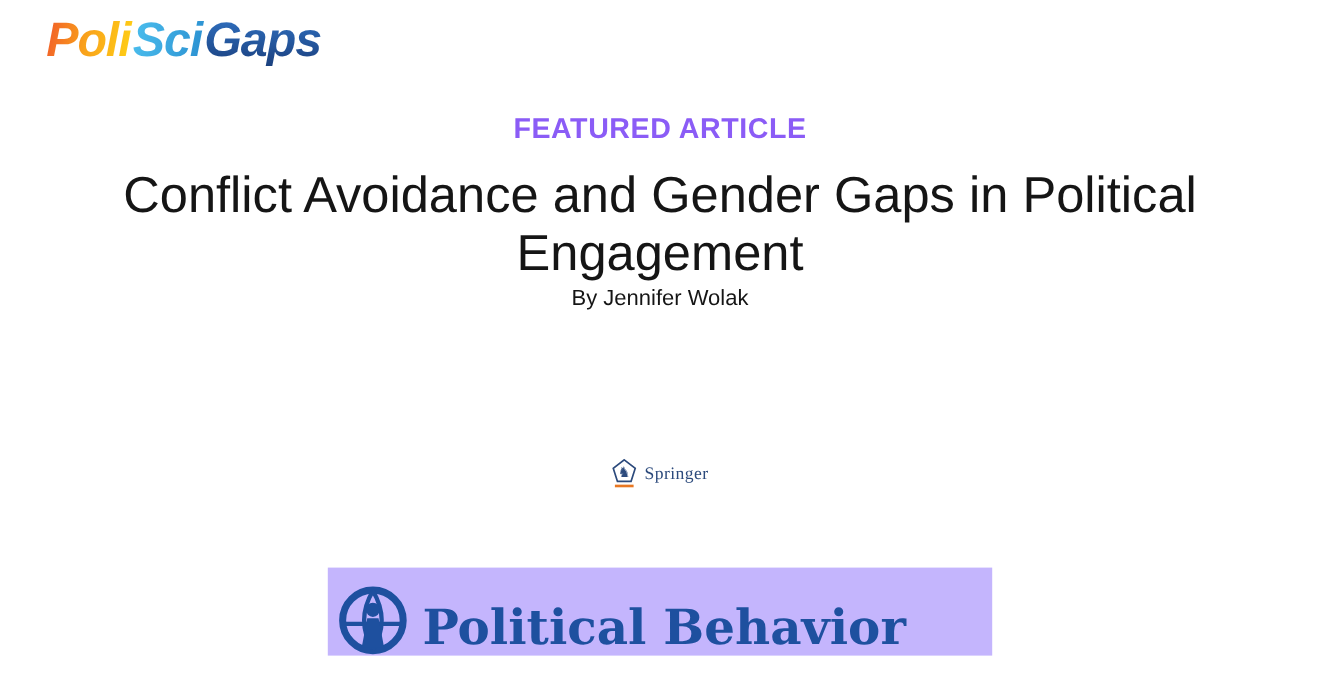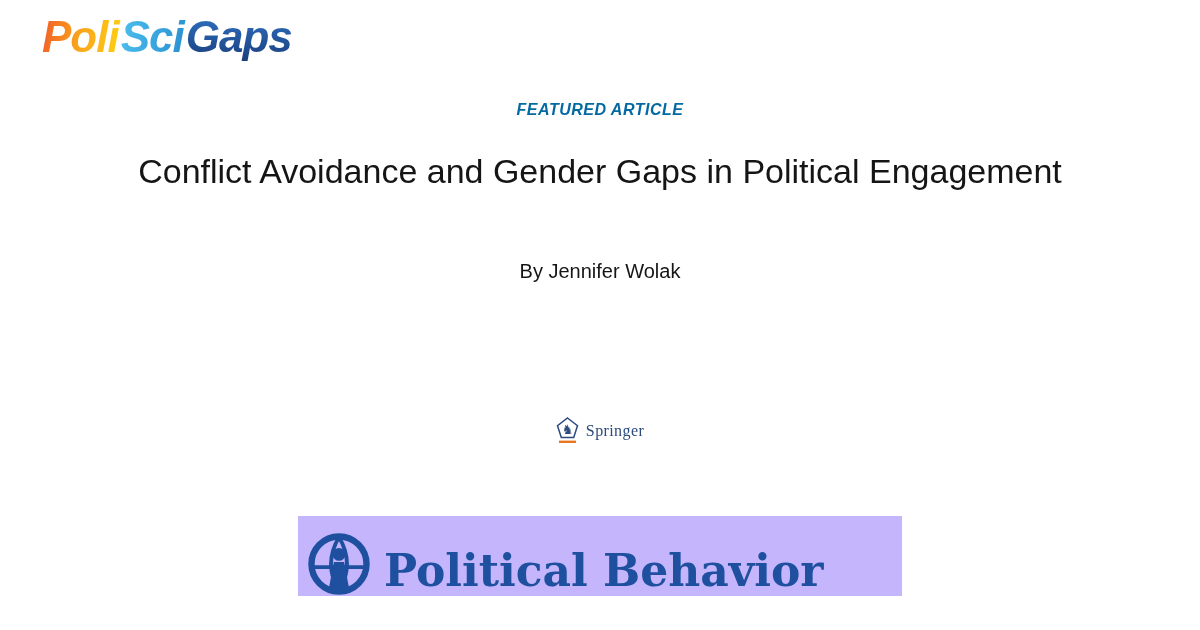--- a/index.html
+++ b/index.html
@@ -35,34 +35,33 @@
   .part-sci  { background-image: linear-gradient(100deg, #4cbfee 0%, #2a8fd0 100%); }
   .part-data { background-image: linear-gradient(180deg, #3173c4 0%, #1a3f7d 100%); }
 
   
   .kicker {
     position: absolute;
     top: 101px;
     left: 0;
     width: 100%;
     text-align: center;
-    font-size: 16px;
+    font-size: 26px;
     font-weight: 700;
     letter-spacing: 0.5px;
-    color: #0369a1;
-    font-style: italic;
+    color: #8b5cf6;
   }
   .title {
     position: absolute;
     top: 152px;
     left: 50%;
     transform: translateX(-50%);
     width: 980px;
     text-align: center;
-    font-size: 34px;
+    font-size: 46px;
     font-weight: 400;
     line-height: 1.13;
     color: #151515;
   }
   .byline {
     position: absolute;
     top: 260px;
     left: 0;
     width: 100%;
     text-align: center;

